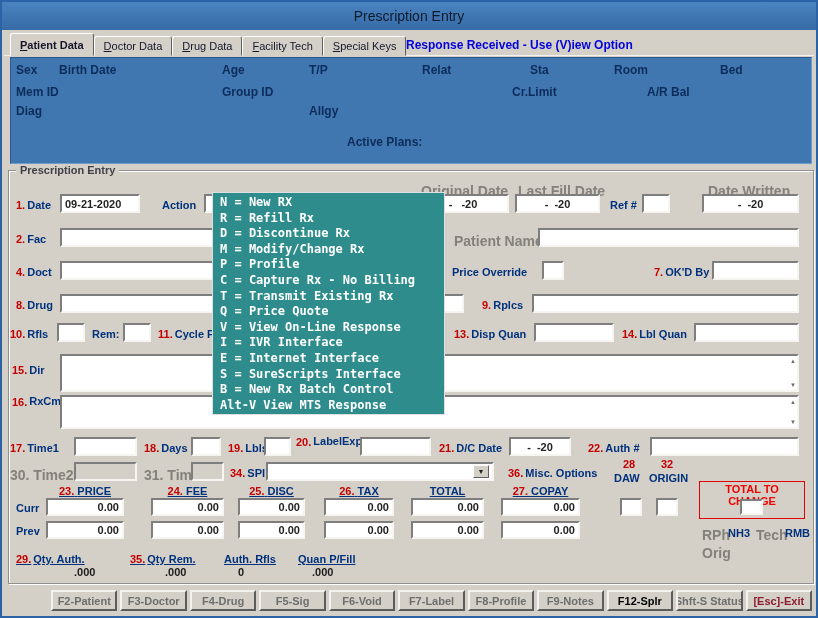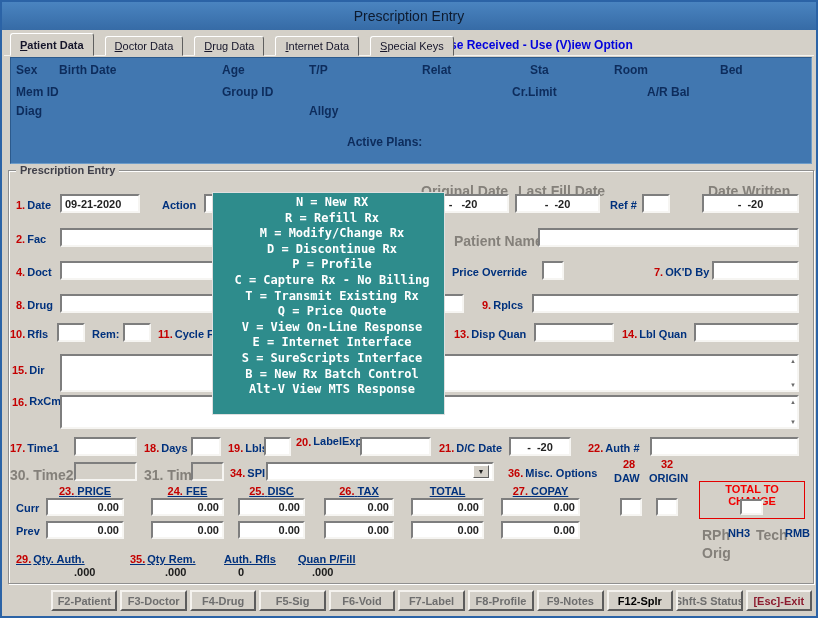--- a/index.html
+++ b/index.html
@@ -1,21 +1,21 @@
 <!DOCTYPE html>
 <html><head>
 <meta charset="utf-8">
 <style>
   *{margin:0;padding:0;box-sizing:border-box;}
   html,body{background:#9aa0a8;}
   #app{position:relative;width:818px;height:618px;background:#d4d0c8;border:2px solid #2b63a6;overflow:hidden;font-family:"Liberation Sans",sans-serif;}
   .titlebar{position:absolute;left:0;top:0;width:100%;height:28px;background:linear-gradient(180deg,#4a84c0,#366ba6);display:flex;align-items:center;justify-content:center;}
   .titlebar span{font-size:14px;color:#0d1a2e;}
   .tabbar{position:absolute;left:8px;top:31px;height:23px;display:flex;align-items:flex-end;z-index:3;}
-  .tab{height:20px;background:#d4d0c8;border:1px solid;border-color:#ffffff #5f5f5f #d4d0c8 #ffffff;border-radius:3px 3px 0 0;padding:0 9px;display:flex;align-items:center;margin-right:11px;font-size:11px;color:#15152a;}
+  .tab{height:20px;background:#d4d0c8;border:1px solid;border-color:#ffffff #5f5f5f #d4d0c8 #ffffff;border-radius:3px 3px 0 0;padding:0 9px;display:flex;align-items:center;margin-right:0;font-size:11px;color:#15152a;}
   .tab span{display:inline-block;}
   .tab span::first-letter{text-decoration:underline;}
   .tab.active{height:23px;font-weight:bold;}
   .topline{position:absolute;left:2px;top:53px;width:810px;height:1px;background:#f4f2ee;}
   .statusmsg{position:absolute;left:404px;top:36px;font-size:12px;font-weight:bold;color:#0202dd;}
   .bluepanel{position:absolute;left:8px;top:55px;width:802px;height:107px;background:#4177b0;border:1px solid;border-color:#2c5a8c #6d9cc9 #6d9cc9 #2c5a8c;}
   .bp{position:absolute;font-size:12px;font-weight:bold;color:#0d2c5c;white-space:nowrap;z-index:1;}
   .fieldset{position:absolute;left:6px;top:168px;width:806px;height:414px;border:1px solid #8f8f8f;box-shadow:inset 1px 1px 0 #ffffff,1px 1px 0 #ffffff;}
   .legend{position:absolute;left:14px;top:162px;background:#d4d0c8;padding:0 4px;font-size:11px;font-weight:bold;color:#40404a;z-index:2;}
   .fl{position:absolute;font-size:11px;font-weight:bold;color:#00317d;white-space:nowrap;z-index:1;}
@@ -27,21 +27,21 @@
   .fi span{white-space:pre;}
   .fi.center{justify-content:center;}
   .fi.right{justify-content:flex-end;}
   .fi.disabled{background:#d4d0c8;}
   .ta{align-items:flex-start;}
   .sarr{position:absolute;right:1px;font-size:6px;color:#6b6b6b;line-height:6px;}
   .sarr.up{top:2px;} .sarr.dn{bottom:2px;}
   .combo-btn{margin-left:auto;width:16px;height:13px;background:#d4d0c8;border:1px solid;border-color:#ffffff #5f5f5f #5f5f5f #ffffff;display:flex;align-items:center;justify-content:center;}
   .combo-btn span{font-size:7px;color:#222;line-height:7px;}
   .menu{position:absolute;left:210px;top:190px;width:233px;height:223px;background:#2e8c8c;border:1px solid #dfdfdf;z-index:40;overflow:hidden;padding-top:2px;}
-  .mi{height:15.6px;line-height:15.6px;padding-left:7px;font-family:"DejaVu Sans Mono",monospace;font-size:12px;font-weight:bold;color:#ffffff;white-space:pre;text-align:center;}
+  .mi{height:15.6px;line-height:15.6px;padding-left:7px;font-family:"DejaVu Sans Mono",monospace;font-size:12px;font-weight:bold;color:#ffffff;white-space:pre;}
   .mh{position:absolute;top:483px;font-size:11px;font-weight:bold;color:#00317d;text-align:center;text-decoration:underline;z-index:1;}
   .mh .n{color:#c40000;}
   .ltc{position:absolute;left:697px;top:479px;width:106px;height:38px;border:1px solid #e40000;z-index:1;}
   .ltc-label{position:absolute;left:0;right:0;top:1px;text-align:center;font-size:11px;font-weight:bold;color:#f20000;}
   .qv{position:absolute;font-size:11px;font-weight:bold;color:#1a1a1a;z-index:1;}
   .fkeys{position:absolute;left:8px;top:588px;width:802px;height:21px;display:flex;gap:3px;padding-left:41px;}
   .fkey{flex:1 1 0;background:#d4d0c8;border:2px solid;border-color:#f4f2ee #5c5c5c #5c5c5c #f4f2ee;display:flex;align-items:center;justify-content:center;font-size:11px;font-weight:bold;color:#6e6e6e;white-space:nowrap;overflow:hidden;}
   .fkey.primary{color:#000;}
   .fkey.exit{color:#8c1b2e;}
 </style>
@@ -58,21 +58,21 @@
     <div class="tab active">
         <span>Patient Data</span>
       </div>
     <div class="tab">
         <span>Doctor Data</span>
       </div>
     <div class="tab">
         <span>Drug Data</span>
       </div>
     <div class="tab">
-        <span>Internet Data</span>
+        <span>Facility Tech</span>
       </div>
     <div class="tab">
         <span>Special Keys</span>
       </div>
   </div>
   <div class="statusmsg">Response Received - Use (V)iew Option</div>
   <div class="topline"></div>
 
   <div class="bluepanel"></div>
   <div class="bp" style="left:14px;top:61px">Sex</div>
@@ -303,27 +303,28 @@
   <div class="fl u" style="left:222px;top:551px">Auth. Rfls</div>
   <div class="fl u" style="left:296px;top:551px">Quan P/Fill</div>
   <div class="qv" style="left:72px;top:564px">.000</div>
   <div class="qv" style="left:163px;top:564px">.000</div>
   <div class="qv" style="left:236px;top:564px">0</div>
   <div class="qv" style="left:310px;top:564px">.000</div>
 
   <div class="menu">
     <div class="mi">N = New RX</div>
     <div class="mi">R = Refill Rx</div>
+    <div class="mi">D = Discontinue Rx</div>
     <div class="mi">M = Modify/Change Rx</div>
-    <div class="mi">D = Discontinue Rx</div>
     <div class="mi">P = Profile</div>
     <div class="mi">C = Capture Rx - No Billing</div>
     <div class="mi">T = Transmit Existing Rx</div>
     <div class="mi">Q = Price Quote</div>
     <div class="mi">V = View On-Line Response</div>
+    <div class="mi">I = IVR Interface</div>
     <div class="mi">E = Internet Interface</div>
     <div class="mi">S = SureScripts Interface</div>
     <div class="mi">B = New Rx Batch Control</div>
     <div class="mi">Alt-V View MTS Response</div>
   </div>
 
   <div class="fkeys">
     <button class="fkey">F2-Patient</button>
     <button class="fkey">F3-Doctor</button>
     <button class="fkey">F4-Drug</button>

